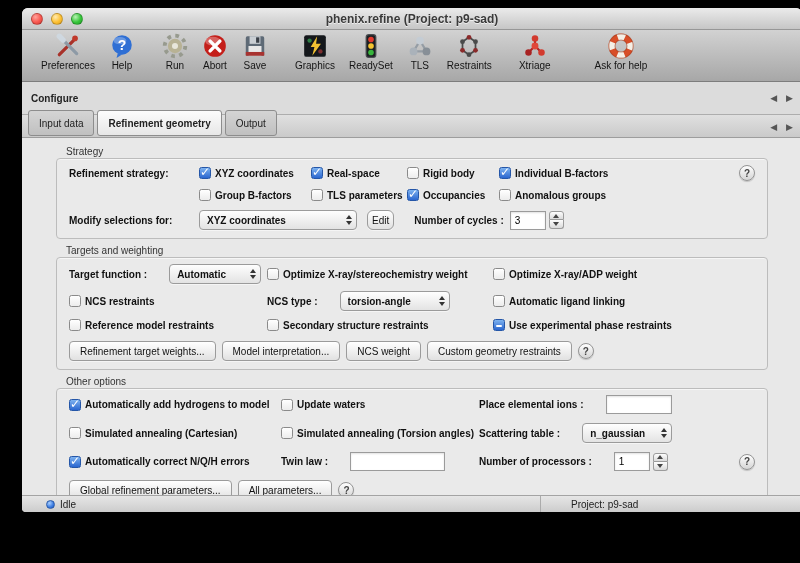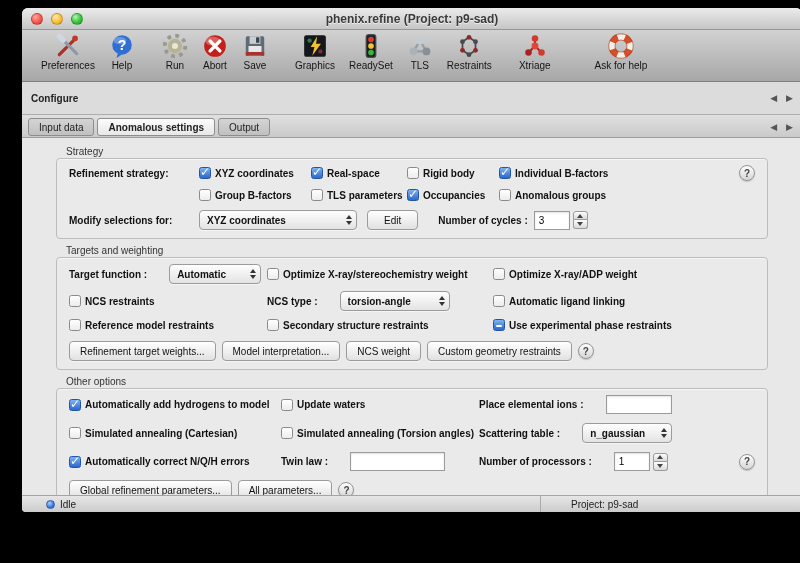--- a/index.html
+++ b/index.html
@@ -26,21 +26,21 @@
   .tool-label { font-size:10px; color:#151515; margin-top:1px; white-space:nowrap; }
   .gap { margin-left:13px; }
   .biggap { margin-left:30px; }
 
   
   .cfg-row { height:20px; background:#dcdcdc; border-bottom:1px solid #adadad; display:flex; align-items:center;
              padding:16px 9px; font-size:10px; font-weight:bold; color:#222; flex:none; }
   .nav-arrows { margin-left:auto; color:#555; font-size:9px; display:flex; gap:9px; }
   .tabs-row { height:23px; background:linear-gradient(#e0e0e0,#cacaca); border-bottom:1px solid #9d9d9d;
               display:flex; align-items:flex-end; padding:2px 9px 1px 3px; flex:none; }
-  .tab { height:18px; padding:0 10px; font-size:10px; display:flex; align-items:center; border:1px solid #8d8d8d;
+  .tab { height:26px; padding:0 10px; font-size:10px; display:flex; align-items:center; border:1px solid #8d8d8d;
          border-radius:3px; background:linear-gradient(#d4d4d4,#c0c0c0); color:#222; margin-left:3px; white-space:nowrap; }
   .tab.active { background:linear-gradient(#fcfcfc,#e7e7e7); font-weight:bold; }
 
   
   .content { flex:1; background:#e8e8e8; padding:2px 34px 0; overflow:hidden; }
   .group { margin-top:6px; }
   .group-title { font-size:10px; color:#333; padding-left:10px; margin-bottom:1px; }
   .group-box { border:1px solid #bcbcbc; border-radius:4px; padding:6px 12px 8px;
                background:rgba(255,255,255,.10); box-shadow:inset 0 1px 0 rgba(255,255,255,.55); }
 
@@ -221,21 +221,21 @@
       <span>◀</span>
       <span>▶</span>
     </span>
   </div>
 
   <div class="tabs-row">
     <div class="tab">
         <span>Input data</span>
       </div>
     <div class="tab active">
-        <span>Anomalous settings</span>
+        <span>Refinement geometry</span>
       </div>
     <div class="tab">
         <span>Output</span>
       </div>
     <span class="nav-arrows" style="align-self:center;">
       <span>◀</span>
       <span>▶</span>
     </span>
   </div>
 
@@ -286,21 +286,21 @@
 
         <div class="modify-row">
           <span class="flabel" style="width:130px;">Modify selections for:</span>
           <span class="popup w160">
             <span class="pop-label">XYZ coordinates</span>
             <span class="pop-arrows">
                 <span class="tri-up"></span>
                 <span class="tri-down"></span>
               </span>
           </span>
-          <span class="btn" style="margin-left:10px; padding:0 16px;">Edit</span>
+          <span class="btn" style="margin-left:10px; padding:0 4px;border-radius:6px;">Edit</span>
           <span class="flabel" style="margin-left:20px;">Number of cycles :</span>
           <span class="spinner" style="margin-left:6px;">
             <input class="spin-field" value="3" style="">
             <span class="spin-btns">
               <span class="spin-up"></span>
               <span class="spin-down"></span>
             </span>
           </span>
         </div>
       </div>

